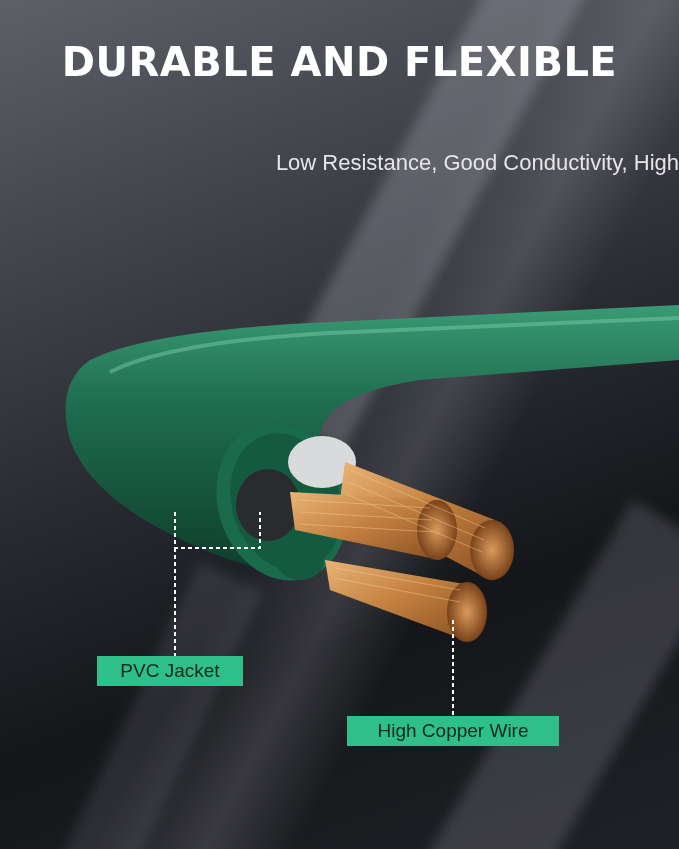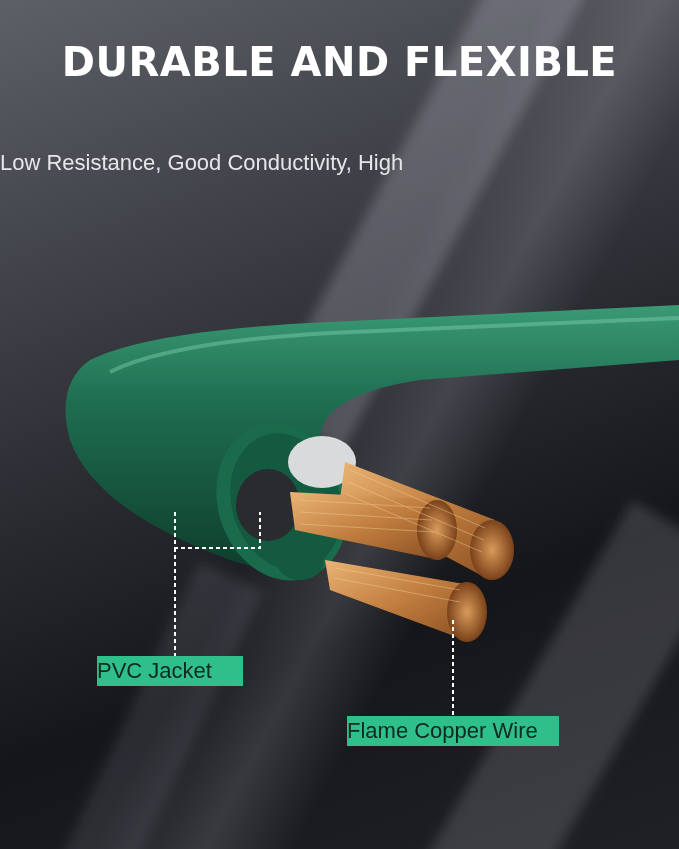--- a/index.html
+++ b/index.html
@@ -10,29 +10,29 @@
       linear-gradient(118deg, rgba(255,255,255,0) 48%, rgba(200,200,210,0.18) 58%, rgba(255,255,255,0) 66%),
       linear-gradient(160deg, #5e6068 0%, #45474e 22%, #2a2b31 48%, #15161a 70%, #202126 100%);
   }
   .streak { position: absolute; pointer-events: none; transform-origin: center; filter: blur(6px); }
   .title {
     position: absolute; left: 0; right: 0; top: 38px; text-align: center;
     color: #ffffff; font-family: "DejaVu Sans", sans-serif; font-weight: bold;
     font-size: 40px; line-height: 48px; letter-spacing: 0.5px;
   }
   .subtitle {
-    position: absolute; left: 0; right: 0; top: 148px; text-align: left;
+    position: absolute; left: 0; right: 0; top: 148px; text-align: right;
     color: #e6e6e8; font-family: "Liberation Sans", sans-serif;
     font-size: 22px; line-height: 30px;
   }
   svg.cable { position: absolute; left: 0; top: 0; }
   .label {
     position: absolute; background: #2fbf8a; color: #0e2a1e;
-    font-family: "Liberation Sans", sans-serif; font-size: 22px;
-    line-height: 30px; text-align: left;
+    font-family: "Liberation Sans", sans-serif; font-size: 19px;
+    line-height: 30px; text-align: center;
   }
 </style>
 </head>
 <body>
 
 <div class="stage">
 
   <div class="streak" style="left:380px;top:-60px;width:90px;height:520px;background:rgba(220,220,230,0.22);transform:rotate(28deg);"></div>
   <div class="streak" style="left:520px;top:500px;width:110px;height:420px;background:rgba(200,200,210,0.18);transform:rotate(30deg);"></div>
   <div class="streak" style="left:120px;top:560px;width:70px;height:360px;background:rgba(200,200,210,0.12);transform:rotate(25deg);"></div>
@@ -95,16 +95,16 @@
       <path d="M175 548 L175 656"></path>
       <path d="M453 620 L453 716"></path>
     </g>
   </svg>
 
   <div class="label" style="left:97px;top:656px;width:146px;height:30px;">
     <span>PVC Jacket</span>
   </div>
 
   <div class="label" style="left:347px;top:716px;width:212px;height:30px;">
-    <span>Flame Copper Wire</span>
+    <span>High Copper Wire</span>
   </div>
 
 </div>
 
 </body></html>

